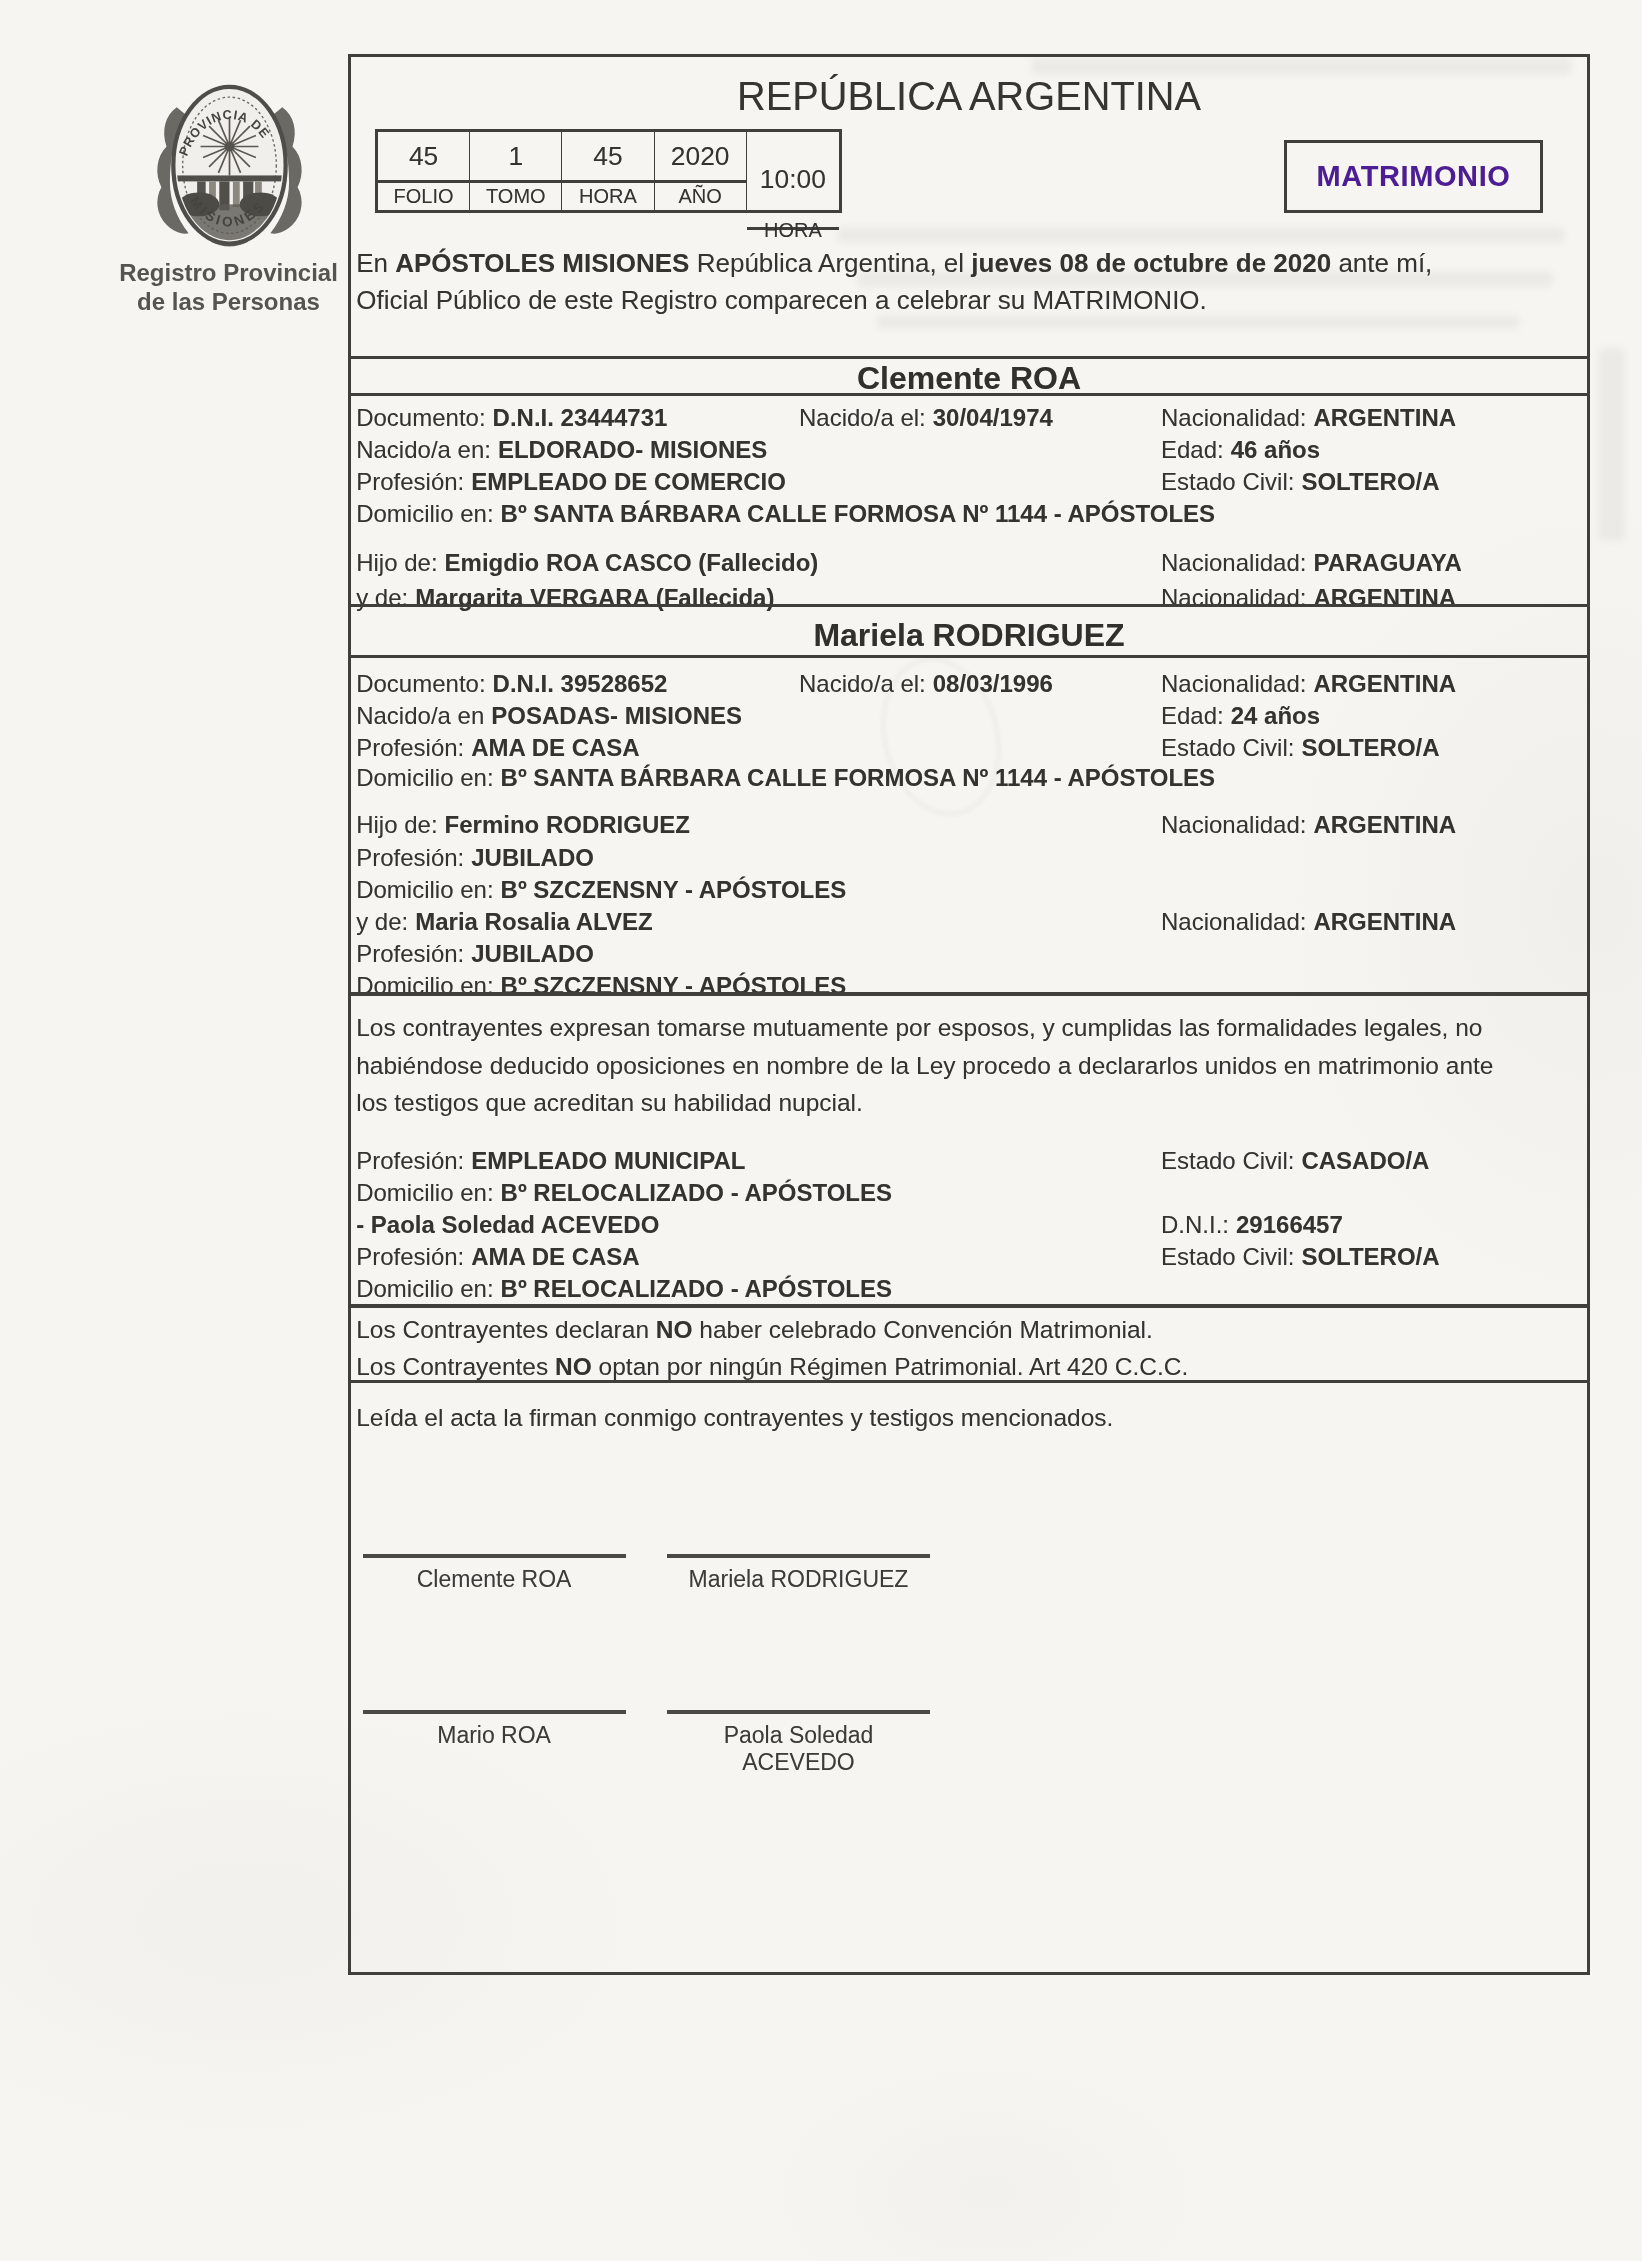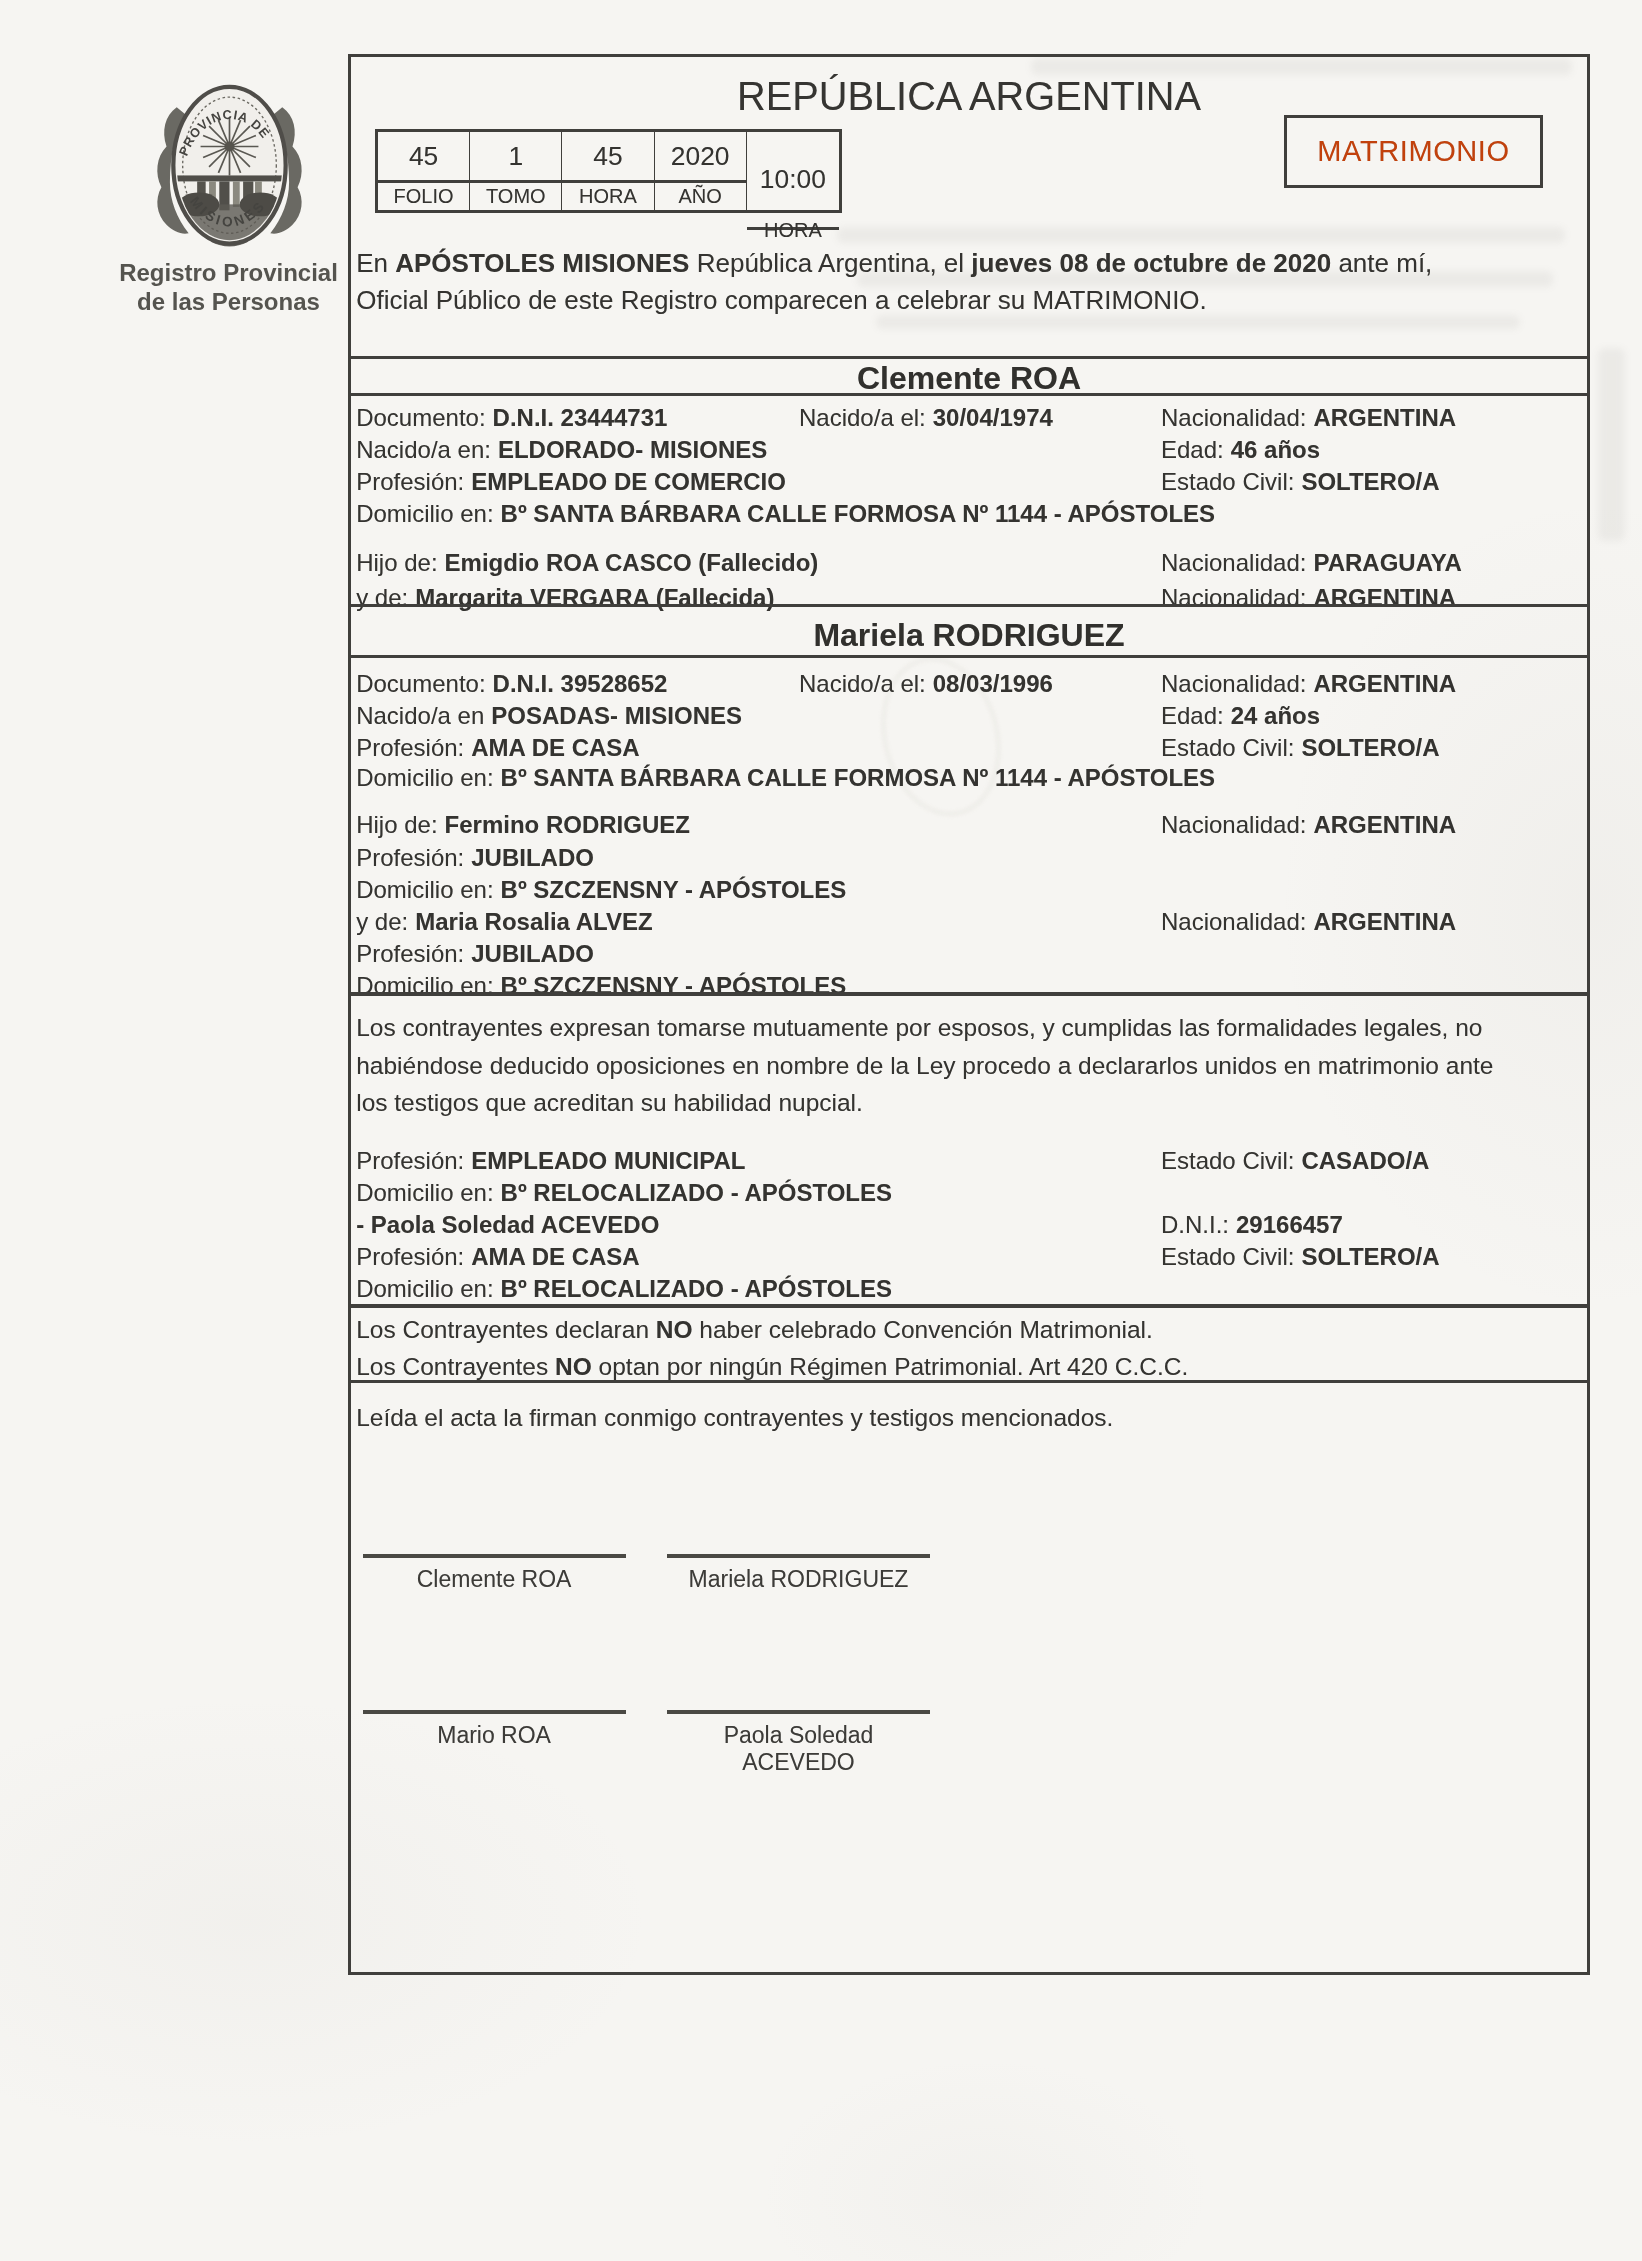--- a/index.html
+++ b/index.html
@@ -32,23 +32,23 @@
   .record-table{
     position:absolute;left:24px;top:72px;width:461px;
     border:3.2px solid #403f3c;
     display:grid;grid-template-columns:repeat(5,1fr);grid-template-rows:48px 30px;
   }
   .rt-cell{display:flex;align-items:center;justify-content:center;border-right:1.9px solid #403f3c;}
   .rt-cell:nth-child(5n){border-right:none;margin-top:47px;}
   .rt-val{font-size:26.4px;}
   .rt-hdr{border-top:3.2px solid #403f3c;font-size:20px;}
   .matrimonio-box{
-    position:absolute;left:933px;top:58px;width:253px;height:67px;
+    position:absolute;left:933px;top:83px;width:253px;height:67px;
     border:3.9px solid #403f3c;display:flex;align-items:center;justify-content:center;
-    font-size:29px;letter-spacing:0.6px;color:#c2410c;
+    font-size:29px;letter-spacing:0.6px;color:#4c1d95;font-weight:bold;
   }
   .intro-line{position:absolute;left:5.2px;white-space:nowrap;font-size:26px;color:#343330;text-align:right;}
   .b{font-weight:700;}
   
   .person-name{position:absolute;left:0;width:100%;text-align:center;font-size:32px;font-weight:700;color:#31302d;}
   .row{position:absolute;left:0;width:100%;height:32px;font-size:24px;white-space:nowrap;}
   .cell{position:absolute;top:0;}
   .c-left{left:5.2px;}
   .c-mid{left:448px;}
   .c-right{left:810px;}

